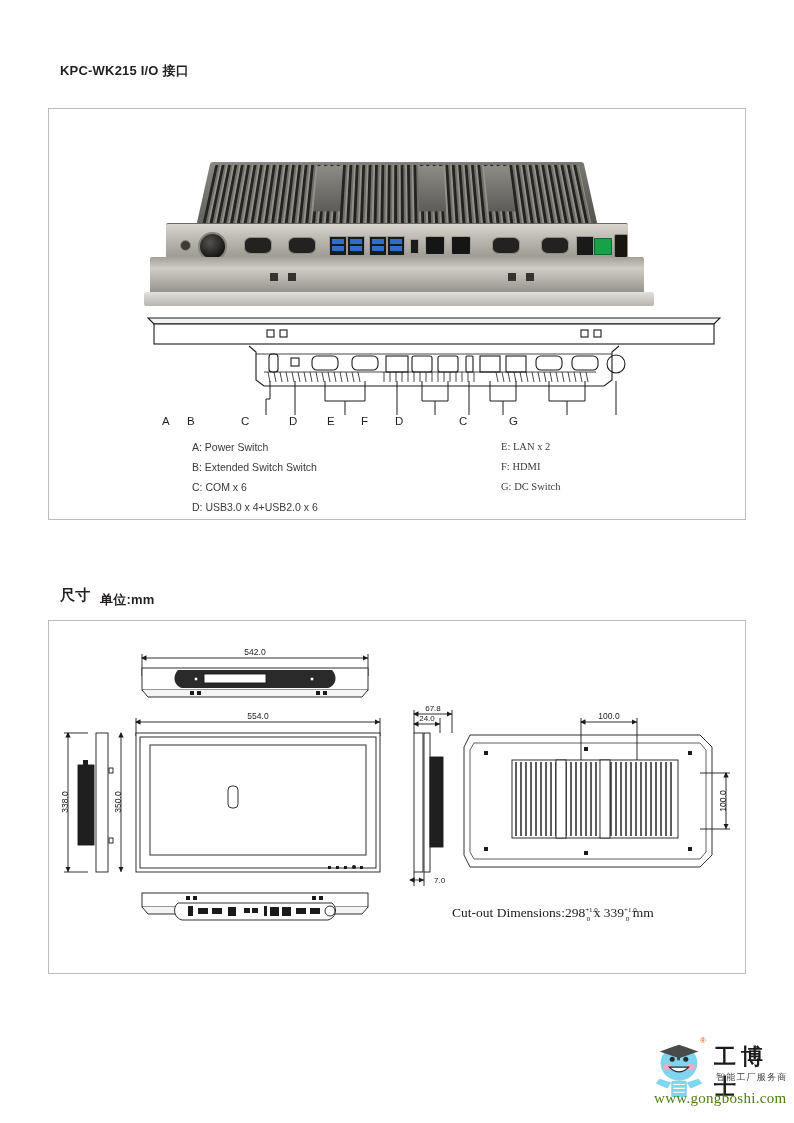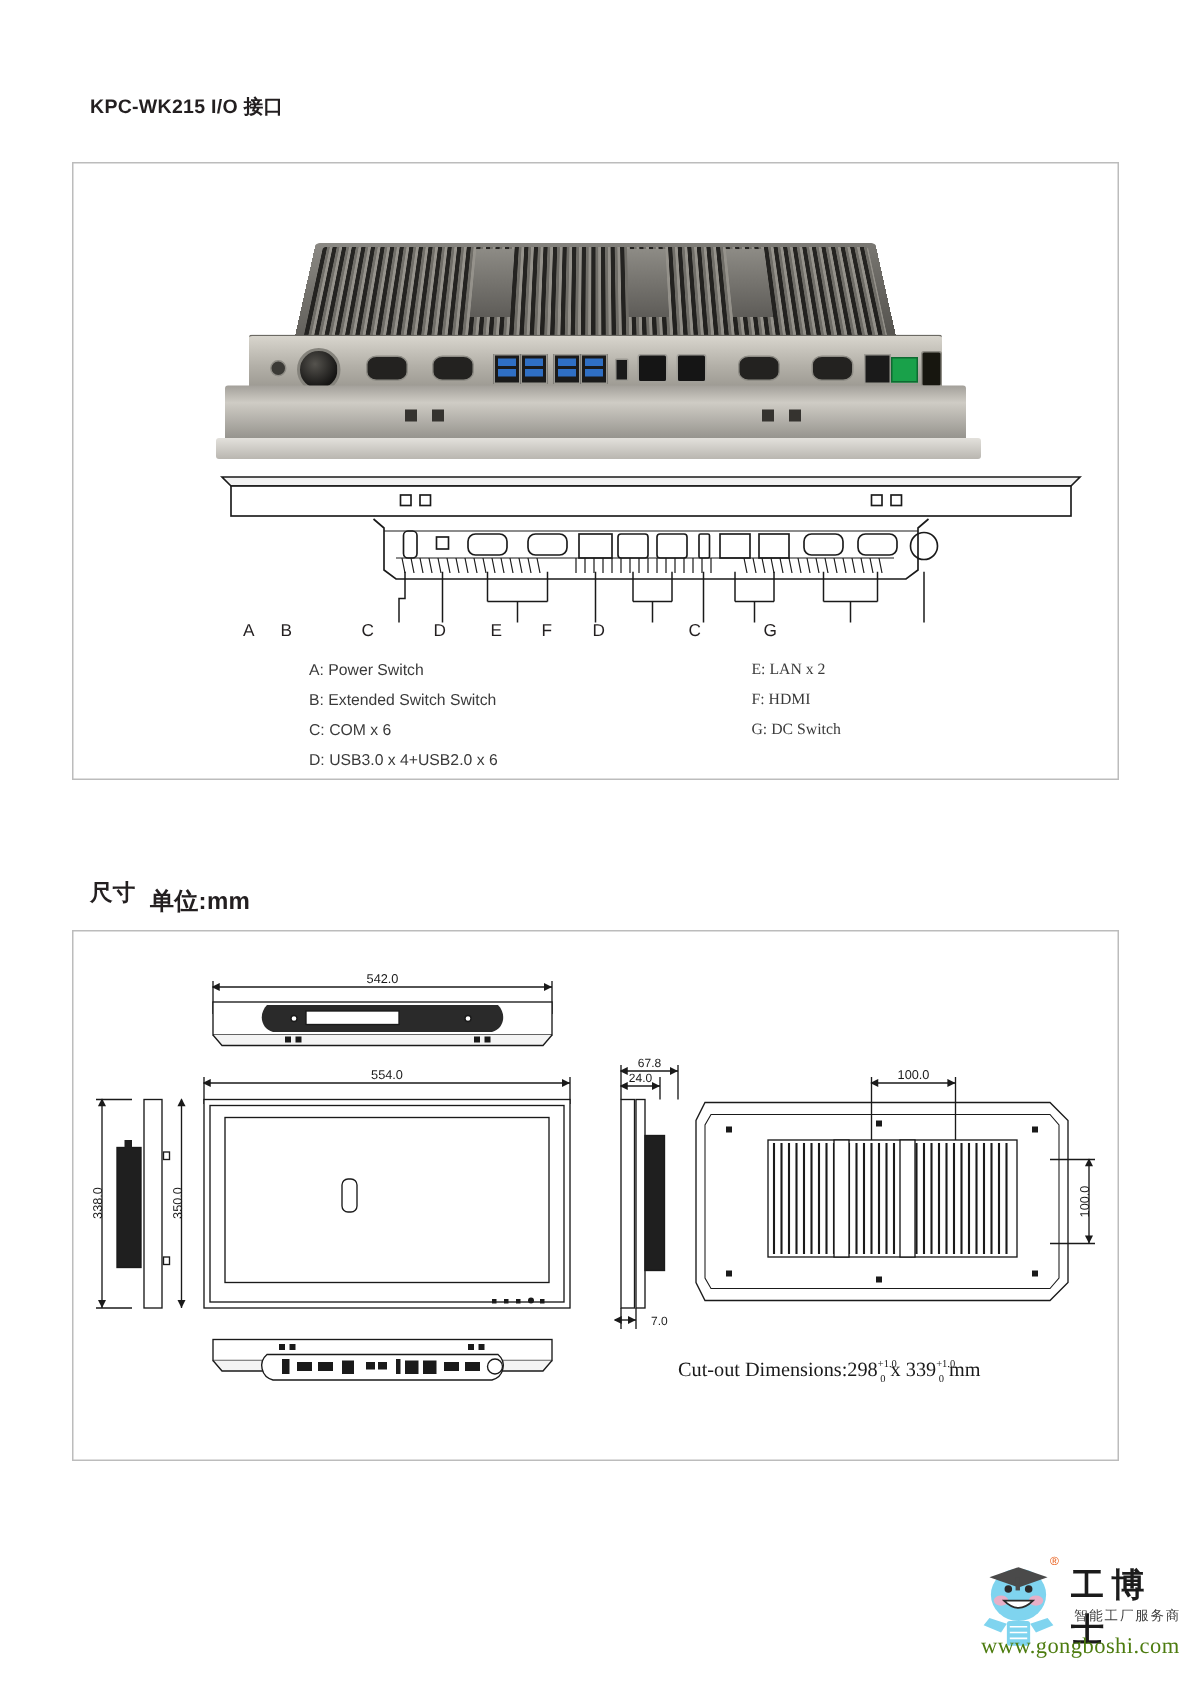--- a/index.html
+++ b/index.html
@@ -17,21 +17,21 @@
   }
 
   
   .section-title {
     position: absolute;
     font-weight: bold;
     letter-spacing: .2px;
   }
   #io-title { left: 60px; top: 62px; font-size: 13px; }
   #dim-title { left: 60px; top: 586px; font-size: 15px; }
-  #dim-unit  { left: 100px; top: 591px; font-size: 16px; font-weight: bold; }
+  #dim-unit  { left: 100px; top: 591px; font-size: 13px; font-weight: bold; }
 
   
   .panel {
     position: absolute;
     border: 1px solid #bcbcbc;
     background: #fff;
     box-sizing: border-box;
   }
   #io-panel  { left: 48px; top: 108px; width: 698px; height: 412px; }
   #dim-panel { left: 48px; top: 620px; width: 698px; height: 354px; }
@@ -294,21 +294,21 @@
     <span class="callout-letter" style="left:138px; top:306px">B</span>
     <span class="callout-letter" style="left:192px; top:306px">C</span>
     <span class="callout-letter" style="left:240px; top:306px">D</span>
     <span class="callout-letter" style="left:278px; top:306px">E</span>
     <span class="callout-letter" style="left:312px; top:306px">F</span>
     <span class="callout-letter" style="left:346px; top:306px">D</span>
     <span class="callout-letter" style="left:410px; top:306px">C</span>
     <span class="callout-letter" style="left:460px; top:306px">G</span>
   </div>
 
-  <div class="legend" id="legend-left" style="left:157px;top:328px">
+  <div class="legend" id="legend-left" style="left:143px;top:328px">
     <div>A: Power Switch</div>
     <div>B: Extended Switch Switch</div>
     <div>C: COM x 6</div>
     <div>D: USB3.0 x 4+USB2.0 x 6</div>
   </div>
   <div class="legend" id="legend-right" style="left:452px;top:328px">
     <div>E: LAN x 2</div>
     <div>F: HDMI</div>
     <div>G: DC Switch</div>
   </div>

